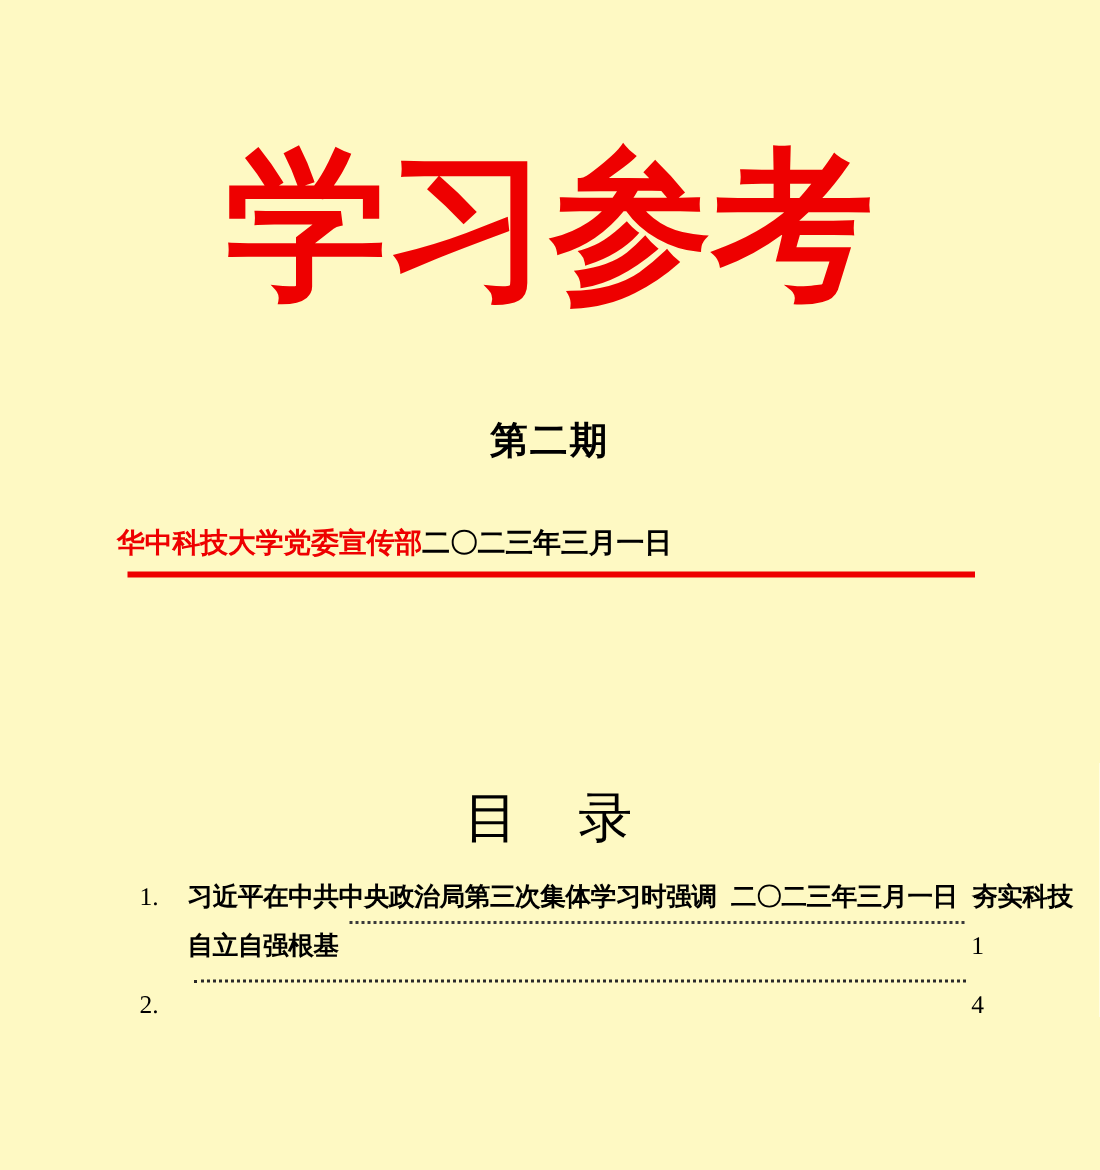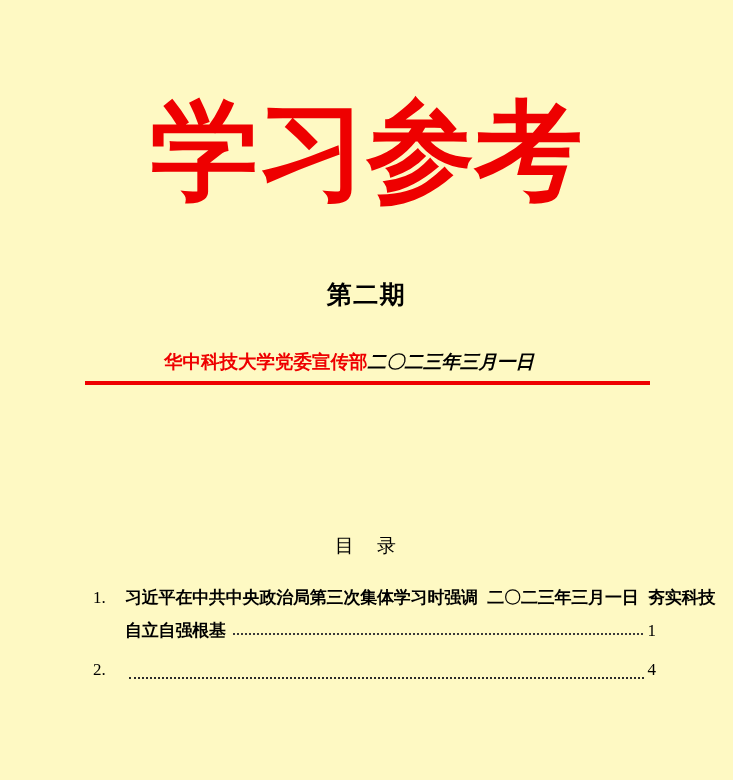--- a/index.html
+++ b/index.html
@@ -30,41 +30,41 @@
     position:absolute;
     top:281px;left:0;right:0;
     text-align:center;
     font-size:25px;
     line-height:28px;
     font-weight:700;
     letter-spacing:1.5px;
   }
   .pub-row{
     position:absolute;
-    top:350px;left:68px;width:562px;
+    top:350px;left:78px;width:562px;
     display:flex;
-    justify-content:center;
+    justify-content:flex-start;
     align-items:baseline;
     font-family:"Liberation Sans","DejaVu Sans",sans-serif;
     font-size:18.5px;
     line-height:24px;
     font-weight:700;
   }
   .publisher{color:var(--accent);}
-  .pub-date{color:var(--ink);font-style:italic;}
+  .pub-date{color:var(--ink);}
   .header-rule{
     position:absolute;
     top:381px;left:85px;width:565px;height:3.5px;
     background:var(--accent);
   }
   .toc-heading{
     position:absolute;
     top:529px;left:0;right:0;
     text-align:center;
-    font-size:19px;
+    font-size:36px;
     line-height:33px;
     font-weight:400;
     letter-spacing:2px;
   }
   .toc{
     position:absolute;
     top:581px;left:93px;width:563px;
     font-family:"Liberation Sans","DejaVu Sans",sans-serif;
     font-size:17px;
     letter-spacing:-0.2px;
@@ -76,21 +76,21 @@
   .toc-entry{display:flex;}
   .toc-entry + .toc-entry{margin-top:6px;}
   .toc-num{
     width:32px;flex-shrink:0;
     font-family:"Liberation Serif","DejaVu Serif",serif;
     font-weight:400;
     letter-spacing:0;
   }
   .toc-body{flex:1;min-width:0;}
   .toc-line{white-space:nowrap;}
-  .toc-lastline{display:flex;align-items:flex-end;}
+  .toc-lastline{display:flex;}
   .toc-lastline .toc-line-text{white-space:nowrap;}
   .leader{
     flex:1;
     height:0;
     border-bottom:2.4px dotted #3a3a3a;
     margin:0 5px 12px 7px;
   }
   .leader-low{
     border-bottom:2px dotted #2a2a2a;
     margin:0 4px 7px 4px;

